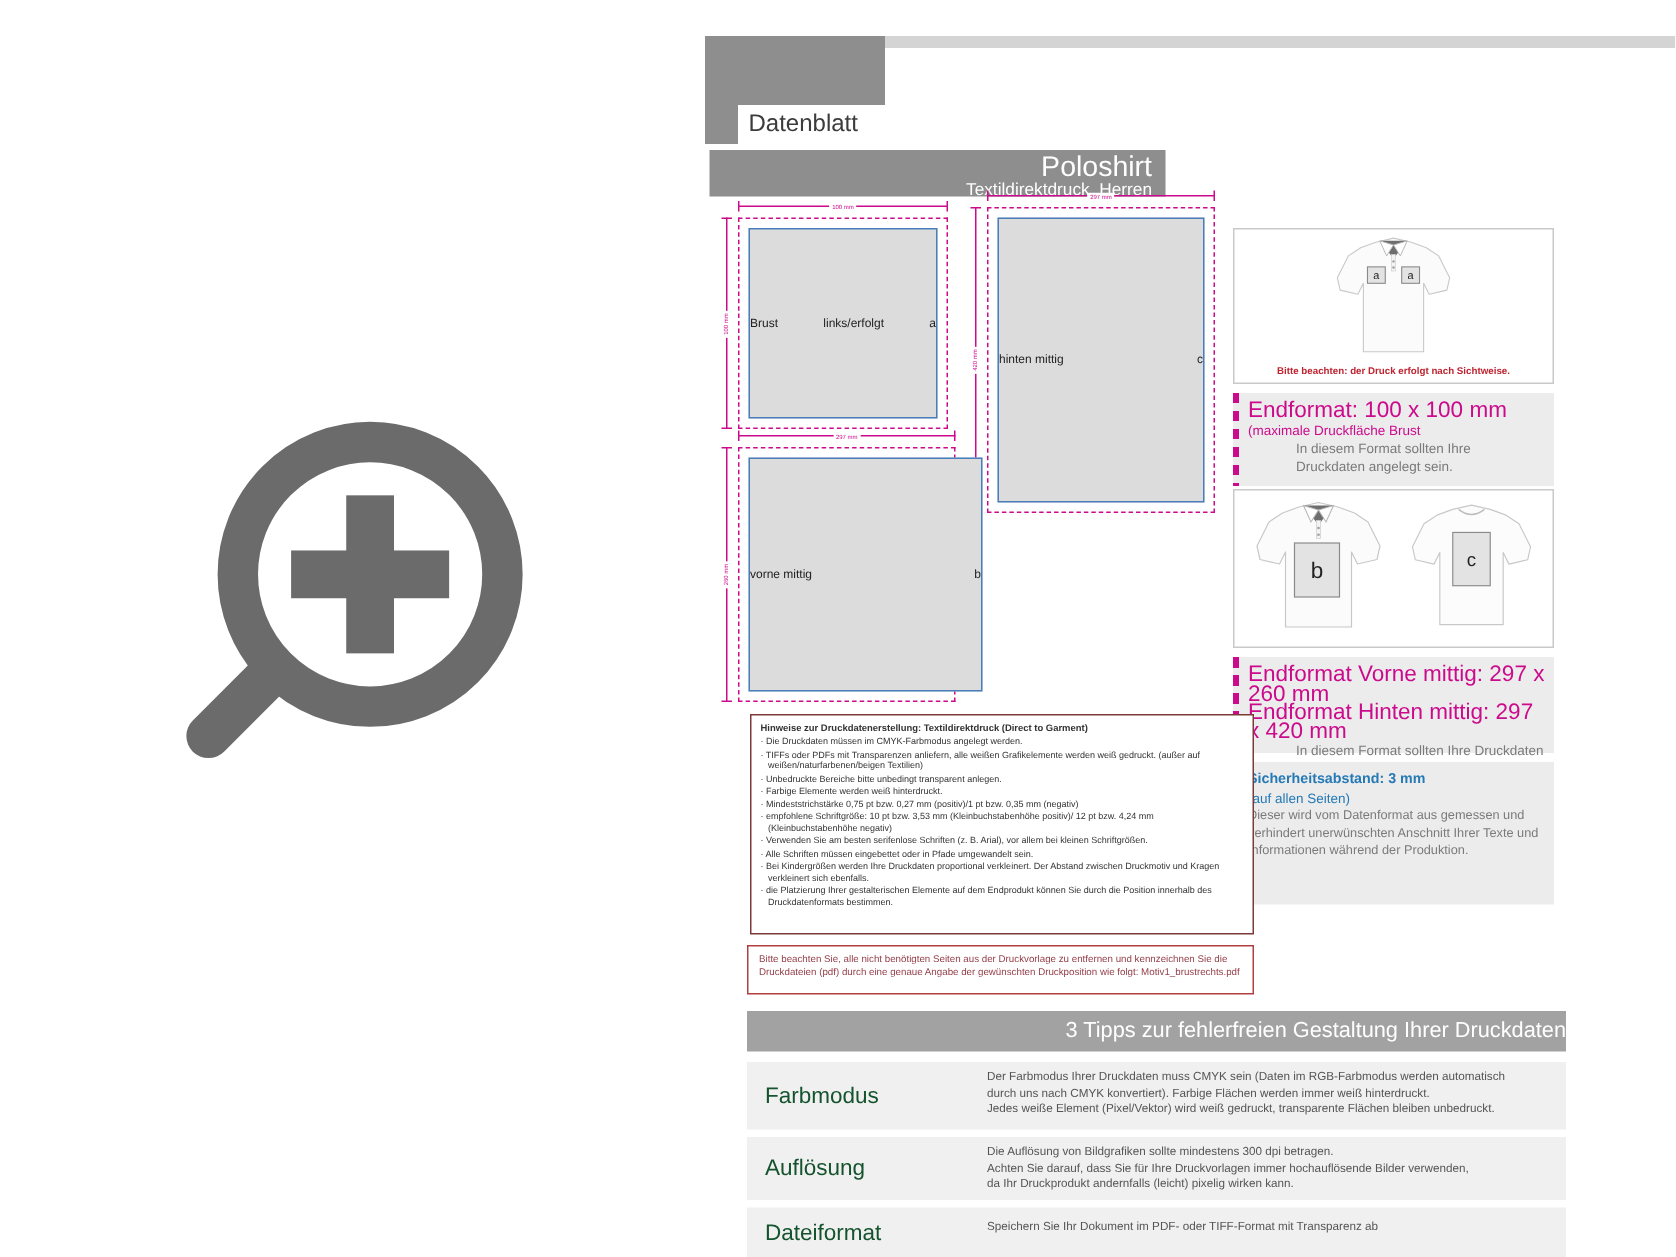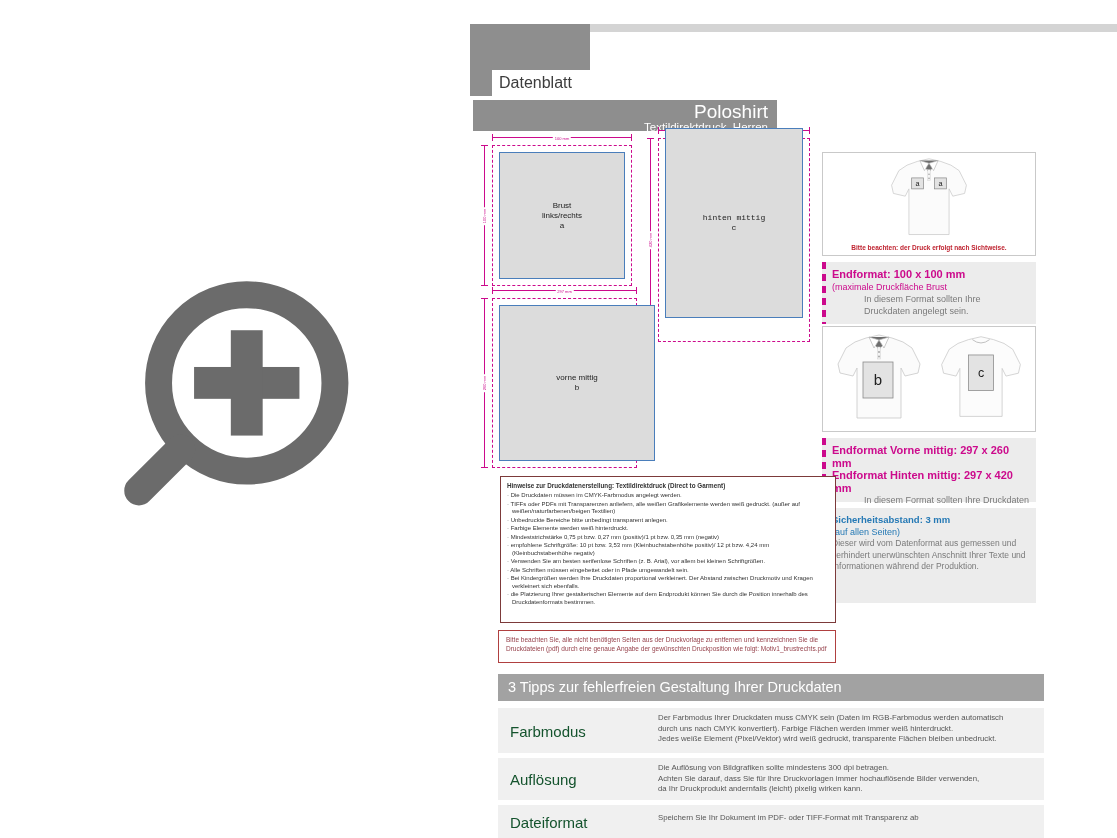--- a/index.html
+++ b/index.html
@@ -17,21 +17,21 @@
   .tab{left:22px;top:46px;width:98px;height:26px;background:#fff;color:#3c3c3c;
        font-size:16px;line-height:26px;padding-left:7px;box-sizing:border-box;}
   .banner{left:3px;top:76px;width:304px;height:31px;background:#8e8e8e;color:#fff;
           text-align:right;padding:2px 9px 0 0;box-sizing:border-box;}
   .banner .t1{font-size:19px;line-height:19px;}
   .banner .t2{font-size:11.5px;line-height:12px;text-align:right;}
 
   
   .dash-box{border:1px dashed #cc0a8c;box-sizing:border-box;}
   .print-box{background:#dcdcdc;border:1px solid #4a7ebb;box-sizing:border-box;
-             display:flex;flex-direction:column;align-items:center;justify-content:center;
+             display:flex;flex-direction:row;align-items:center;justify-content:space-between;
              font-size:8px;line-height:10px;color:#222;text-align:center;}
   .dimh{height:1px;background:#cc0a8c;}
   .dimh::before,.dimh::after{content:"";position:absolute;width:1px;height:7px;top:-3px;background:#cc0a8c;}
   .dimh::before{left:0;} .dimh::after{right:0;}
   .dimh span{position:absolute;left:50%;top:50%;transform:translate(-50%,-50%);
              background:#fff;color:#cc0a8c;font-size:4px;line-height:5px;padding:0 2px;white-space:nowrap;}
   .dimv{width:1px;background:#cc0a8c;}
   .dimv::before,.dimv::after{content:"";position:absolute;height:1px;width:7px;left:-3px;background:#cc0a8c;}
   .dimv::before{top:0;} .dimv::after{bottom:0;}
   .dimv span{position:absolute;left:0;top:50%;transform:translate(-50%,-50%) rotate(-90deg);
@@ -39,36 +39,36 @@
 
   
   .panel{background:#fff;border:1px solid #c9c9c9;box-sizing:border-box;}
   .shirt-row{display:flex;justify-content:center;align-items:flex-start;gap:4px;padding-top:3px;}
   .shirt-note{position:absolute;left:0;right:0;bottom:4px;text-align:center;
               color:#bf2330;font-size:6.5px;font-weight:bold;}
   .info{background:#ececec;box-sizing:border-box;padding:6px 6px 4px 10px;}
   .info::before{content:"";position:absolute;left:0;top:0;bottom:0;width:4px;
       background:repeating-linear-gradient(to bottom,#cc0a8c 0 7px,transparent 7px 12px);}
   .info.blue::before{background:#2579b5;}
-  .mag-b{color:#cc0a8c;font-weight:bold;font-size:11px;line-height:12.5px;}
+  .mag-b{color:#cc0a8c;font-weight:normal;font-size:15px;line-height:12.5px;}
   .mag-n{color:#cc0a8c;font-size:9px;line-height:12px;}
   .gr{color:#7a7a7a;font-size:9px;line-height:12px;padding-left:32px;}
   .blu-b{color:#2579b5;font-weight:bold;font-size:9.5px;line-height:12px;}
   .blu-n{color:#2579b5;font-size:9px;line-height:12px;}
   .gr-s{color:#7a7a7a;font-size:8.5px;line-height:11.5px;}
 
   
   .hints{border:1px solid #7c3a3a;background:#fff;box-sizing:border-box;padding:5px 6px;}
   .hints .ht{font-size:6.3px;font-weight:bold;color:#333;line-height:8px;margin-bottom:2px;}
   .hint-item{font-size:6px;line-height:7.5px;color:#333;padding-left:5px;text-indent:-5px;margin-top:1px;}
   .notice{border:1px solid #b04040;box-sizing:border-box;padding:4px 7px;
           color:#96414b;font-size:6.5px;line-height:9px;}
 
   
-  .tips-h{background:#a2a2a2;color:#fff;font-size:14.5px;line-height:27px;padding-left:10px;box-sizing:border-box;}
+  .tips-h{background:#a2a2a2;color:#fff;font-size:14.5px;line-height:27px;padding-left:10px;box-sizing:border-box;text-align:right;}
   .tip-row{background:#f0f0f0;box-sizing:border-box;}
   .tip-label{position:absolute;left:12px;top:50%;transform:translateY(-50%);
              color:#14532d;font-size:15px;}
   .tip-text{position:absolute;left:160px;top:5px;right:8px;color:#555;
             font-size:7.8px;line-height:10.5px;white-space:pre-line;}
 </style>
 </head>
 <body>
 
 <div class="canvas">
@@ -96,32 +96,32 @@
 
     <div class="abs dimh" style="left:22px;top:113px;width:140px;">
         <span>100 mm</span>
       </div>
     <div class="abs dimv" style="left:14px;top:121px;height:141px;">
         <span>100 mm</span>
       </div>
     <div class="abs dash-box" style="left:22px;top:121px;width:140px;height:141px;"></div>
     <div class="abs print-box" style="left:29px;top:128px;width:126px;height:127px;">
       <div>Brust</div>
-      <div>links/rechts</div>
+      <div>links/erfolgt</div>
       <div>a</div>
     </div>
 
     <div class="abs dimh" style="left:188px;top:106px;width:152px;">
         <span>297 mm</span>
       </div>
     <div class="abs dimv" style="left:180px;top:114px;height:204px;">
         <span>420 mm</span>
       </div>
     <div class="abs dash-box" style="left:188px;top:114px;width:152px;height:204px;"></div>
-    <div class="abs print-box" style="left:195px;top:104px;width:138px;height:190px;font-family:Liberation Mono, monospace;">
+    <div class="abs print-box" style="left:195px;top:121px;width:138px;height:190px;">
       <div>hinten mittig</div>
       <div>c</div>
     </div>
 
     <div class="abs dimh" style="left:22px;top:266px;width:145px;">
         <span>297 mm</span>
       </div>
     <div class="abs dimv" style="left:14px;top:274px;height:170px;">
         <span>260 mm</span>
       </div>

